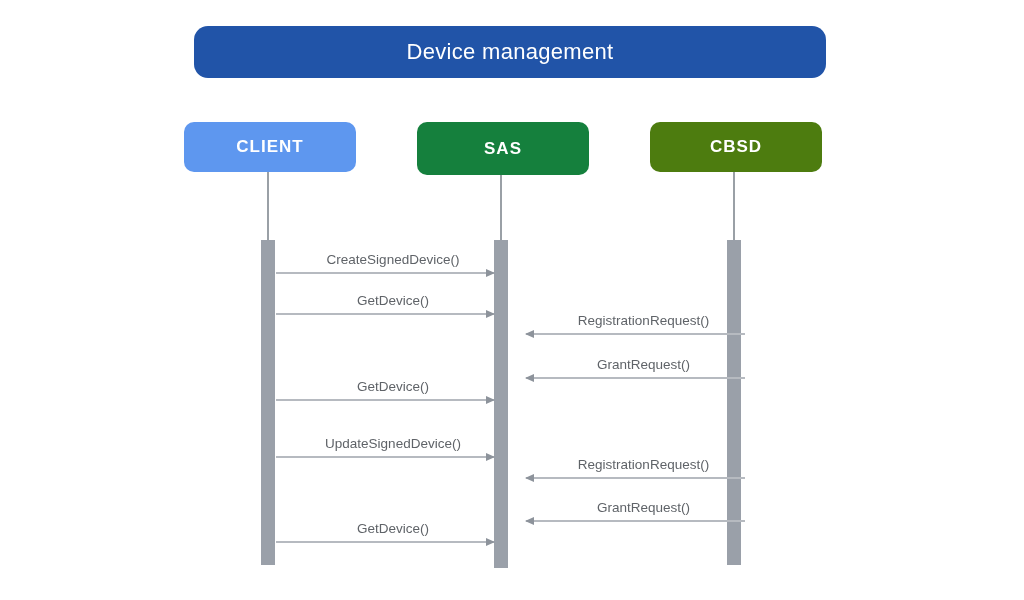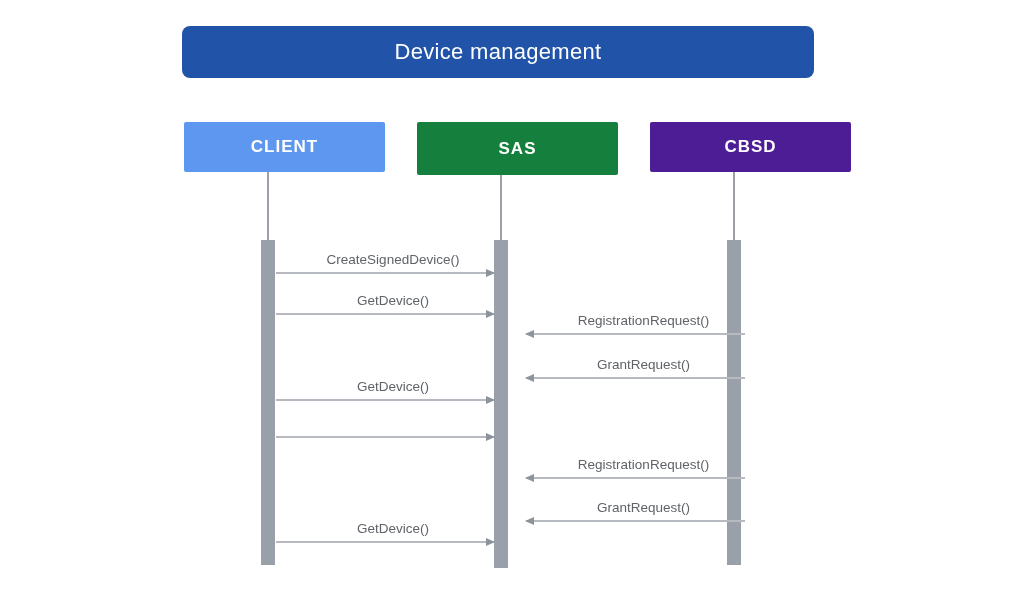--- a/index.html
+++ b/index.html
@@ -3,30 +3,30 @@
 <meta charset="utf-8">
 <style>
   * { box-sizing: border-box; margin: 0; padding: 0; }
   html, body { width: 1024px; height: 600px; background: #ffffff; overflow: hidden; }
   body { font-family: "Liberation Sans", sans-serif; }
 
   .canvas { position: relative; width: 1024px; height: 600px; background: #ffffff; }
 
   
   .title-bar {
-    position: absolute; left: 182px; top: 26px; width: 632px; height: 52px;
-    background: #2154a8; border-radius: 8px;
+    position: absolute; left: 194px; top: 26px; width: 632px; height: 52px;
+    background: #2154a8; border-radius: 14px;
     display: flex; align-items: center; justify-content: center;
     color: #ffffff; font-size: 22px; font-weight: 400; letter-spacing: 0.3px;
   }
 
   
   .actor-box {
-    position: absolute; top: 122px; width: 201px; height: 50px;
-    border-radius: 2px; display: flex; align-items: center; justify-content: center;
+    position: absolute; top: 122px; width: 172px; height: 50px;
+    border-radius: 10px; display: flex; align-items: center; justify-content: center;
     color: #ffffff; font-size: 17px; font-weight: 700; letter-spacing: 1px;
   }
   .actor-client { left: 184px; }
   .actor-sas   { left: 417px; height: 53px; }
   .actor-cbsd  { left: 650px; }
 
   
   .lifeline { position: absolute; width: 2px; background: #9aa0a6; }
   .lifeline-client { left: 267px; top: 172px; height: 68px; }
   .lifeline-sas    { left: 500px; top: 175px; height: 65px; }
@@ -56,21 +56,21 @@
 </style>
 </head>
 <body>
 
 <div class="canvas">
 
   <div class="title-bar" style="background: rgb(33, 84, 168);">Device management</div>
 
   <div class="actor-box actor-client" style="background: rgb(94, 151, 239);">CLIENT</div>
   <div class="actor-box actor-sas" style="background: #15803d;">SAS</div>
-  <div class="actor-box actor-cbsd" style="background: #4c1d95;">CBSD</div>
+  <div class="actor-box actor-cbsd" style="background: #4d7c0f;">CBSD</div>
 
   <div class="lifeline lifeline-client"></div>
   <div class="lifeline lifeline-sas"></div>
   <div class="lifeline lifeline-cbsd"></div>
 
   <div class="activation activation-client" style="background: rgb(154, 160, 169);"></div>
   <div class="activation activation-sas" style="background: rgb(154, 160, 169);"></div>
   <div class="activation activation-cbsd" style="background: rgb(154, 160, 169);"></div>
 
   <div class="msg ltr" style="top:252px">
@@ -102,20 +102,21 @@
   </div>
 
   <div class="msg ltr" style="top:379px">
     <div class="msg-label">GetDevice()</div>
     <div class="msg-line">
         <span class="head"></span>
       </div>
   </div>
 
   <div class="msg ltr" style="top:436px">
+    <div class="msg-label">UpdateSignedDevice()</div>
     <div class="msg-line">
         <span class="head"></span>
       </div>
   </div>
 
   <div class="msg rtl" style="top:457px">
     <div class="msg-label">RegistrationRequest()</div>
     <div class="msg-line">
         <span class="head"></span>
       </div>

